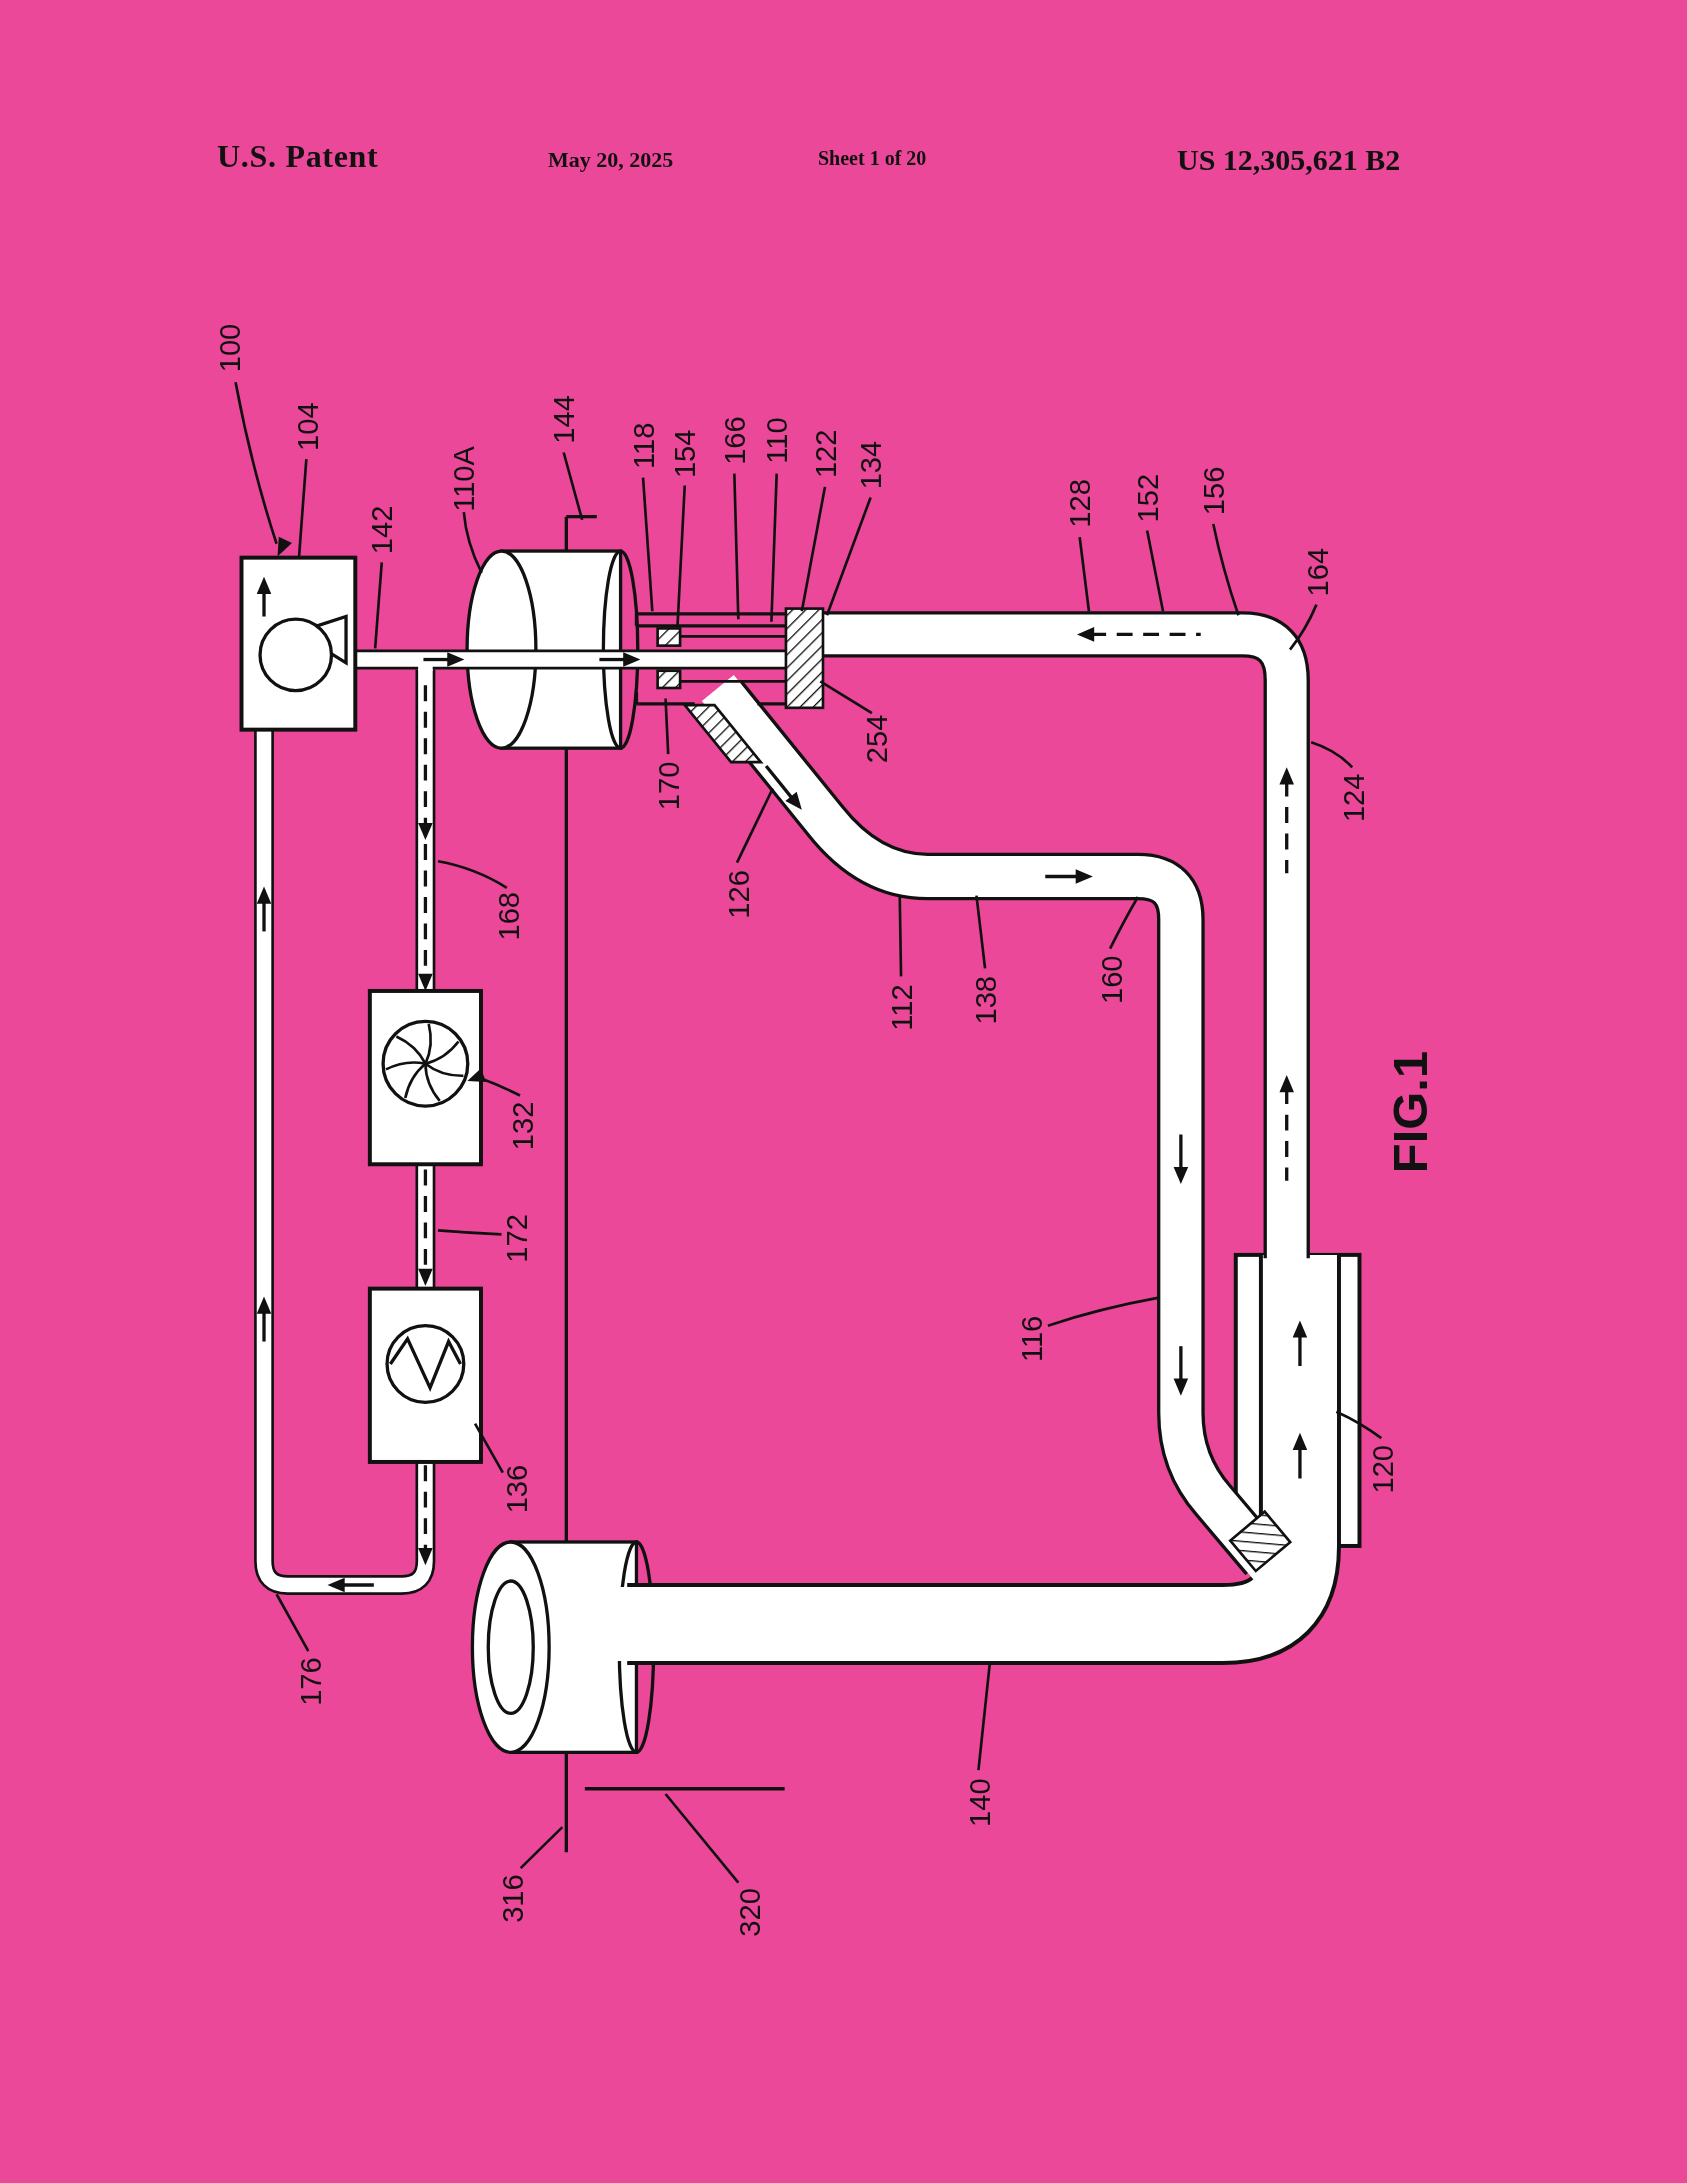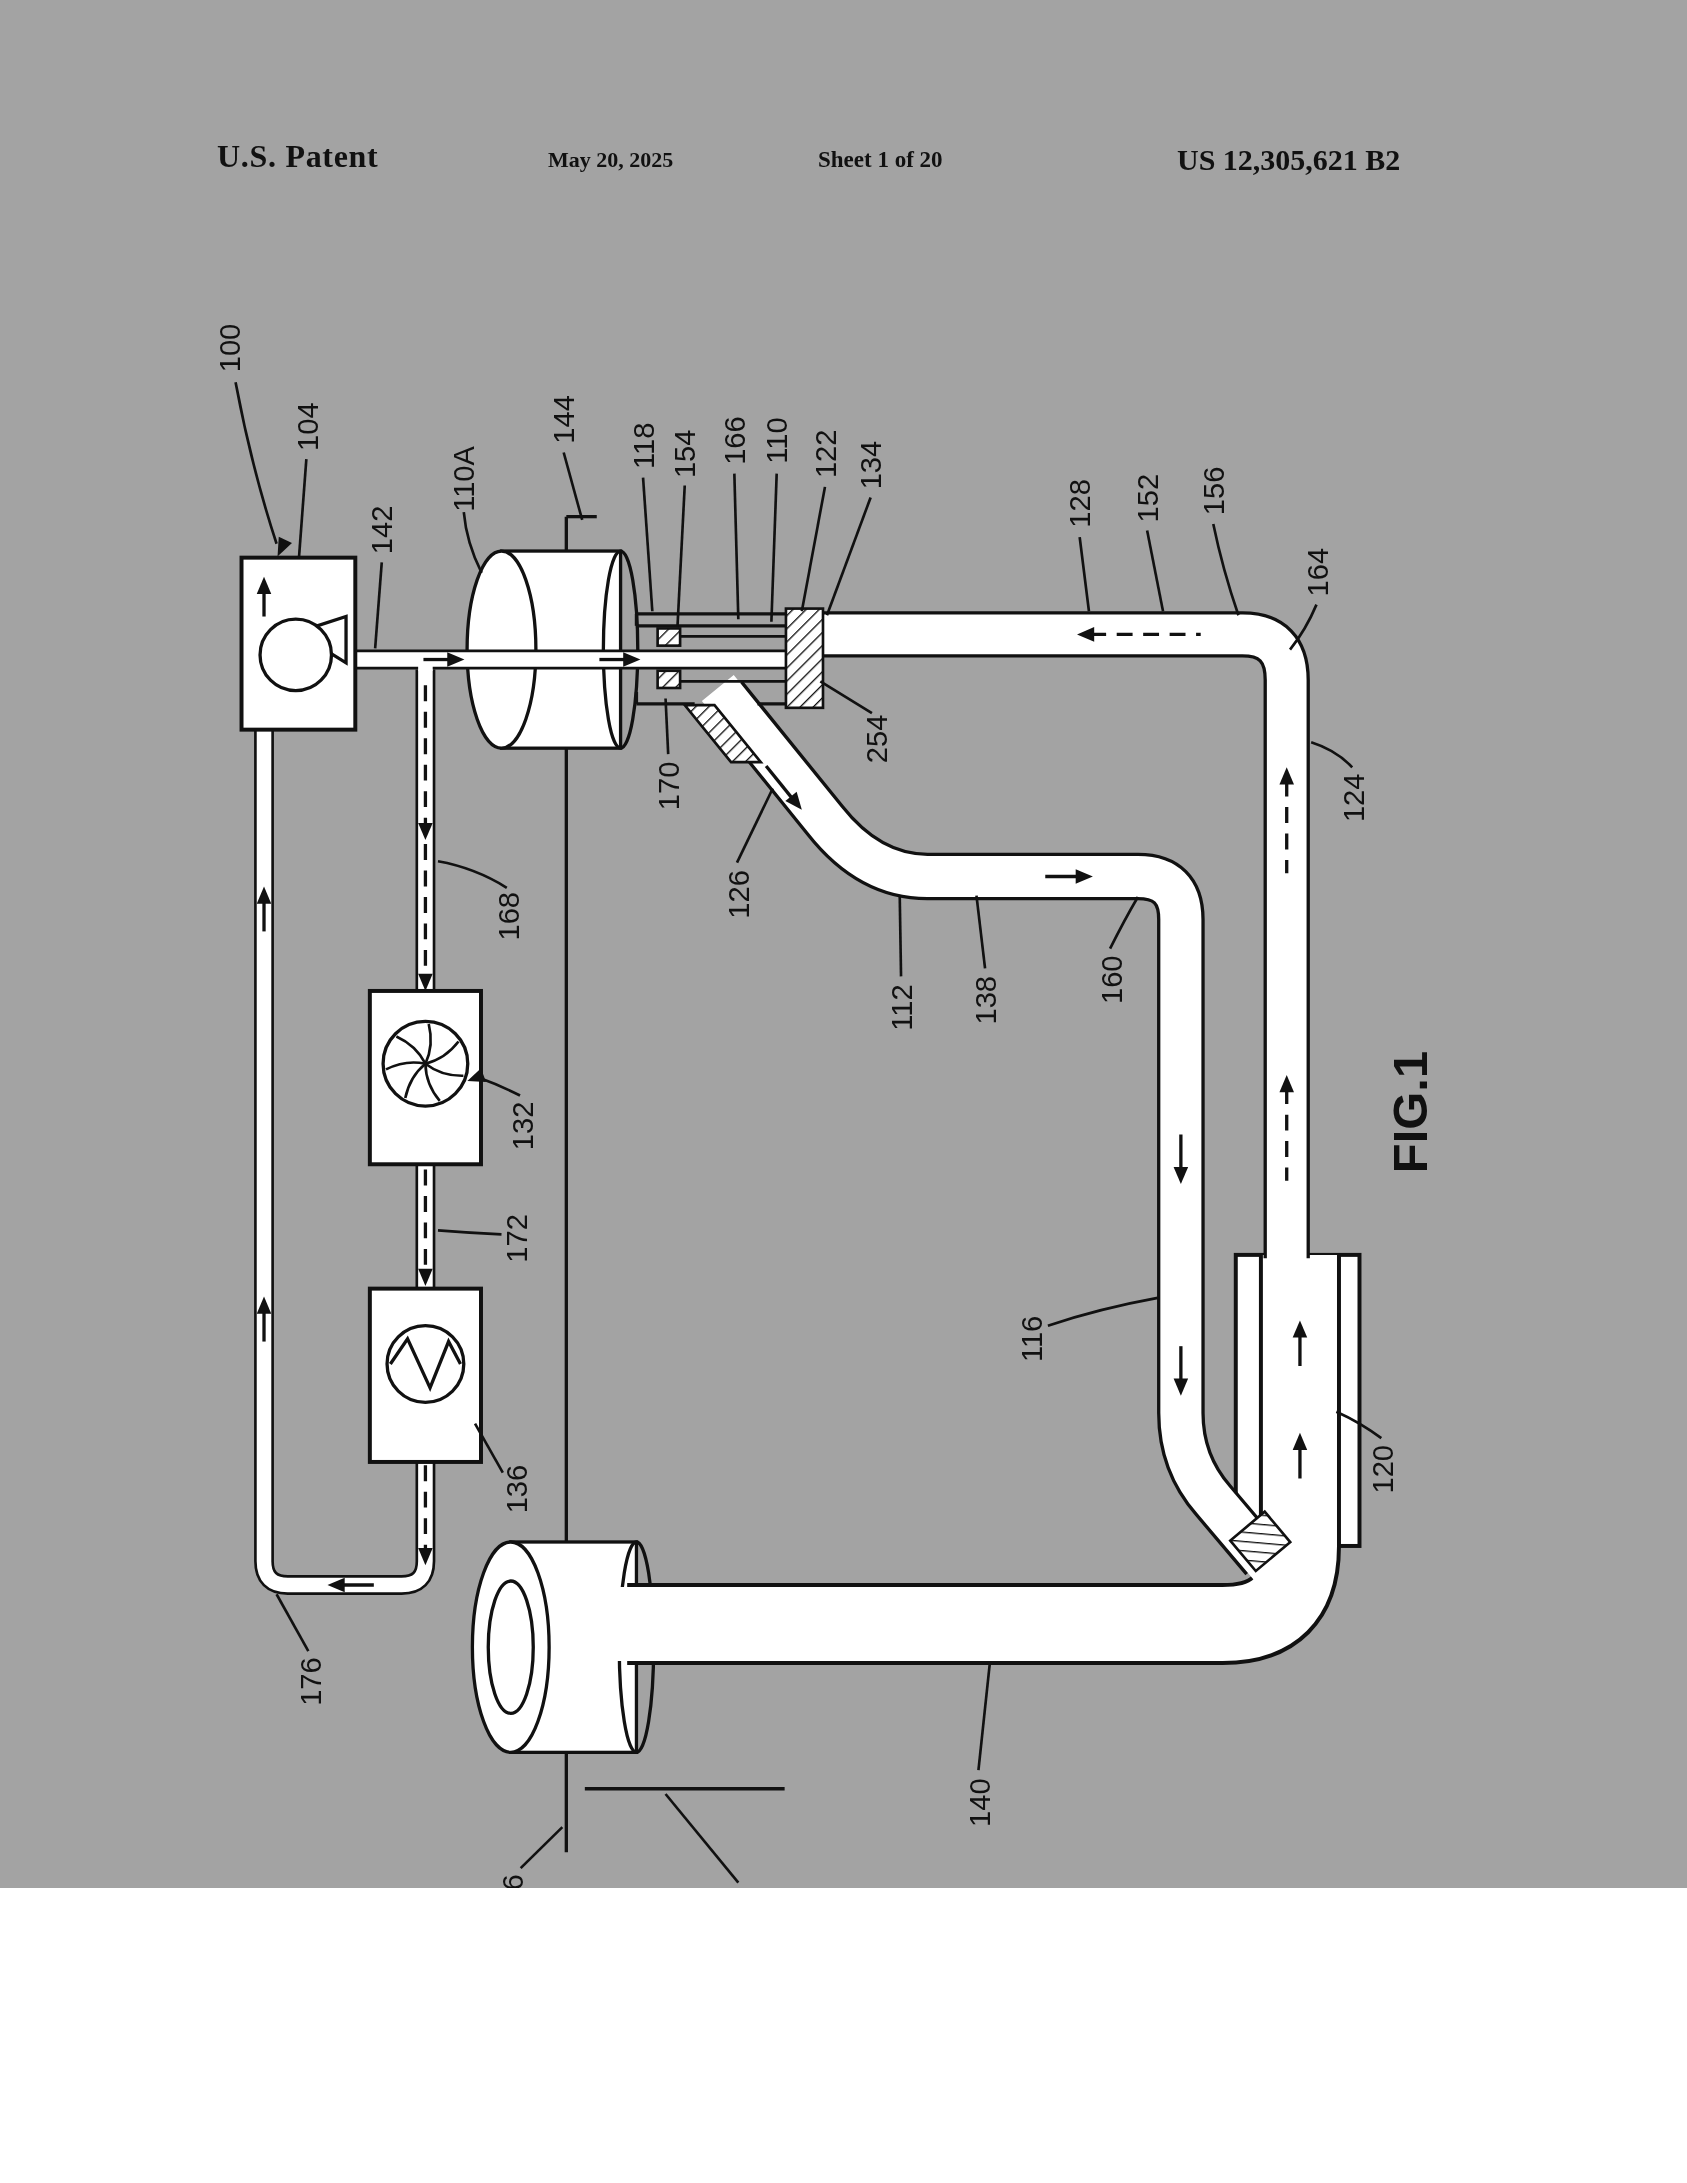--- a/index.html
+++ b/index.html
@@ -1,21 +1,21 @@
 <!DOCTYPE html>
 <html style="font-size:10.6px"><head>
 <meta charset="utf-8">
 <style>
   html,body{margin:0;padding:0;background:#ffffff;}
-  .page{position:relative;width:1687px;height:1888px;background:#a3a3a3;overflow:hidden;
+  .page{position:relative;width:1687px;height:2183px;background:#ec4899;overflow:hidden;
         font-family:"Liberation Serif", serif;color:#111;}
   .hdr{position:absolute;white-space:nowrap;font-weight:700;}
   .hdr-title{left:217px;top:138px;font-size:32px;letter-spacing:0.7px;}
   .hdr-date{left:548px;top:147px;font-size:22px;}
-  .hdr-sheet{left:818px;top:147px;font-size:23px;}
+  .hdr-sheet{left:818px;top:147px;font-size:20px;}
   .hdr-patno{left:1177px;top:143px;font-size:30px;}
   svg{position:absolute;left:0;top:0;}
   svg text{font-family:"Liberation Sans", sans-serif;fill:#111;}
   .ref{font-size:44px;}
   .figcap{font-size:74px;font-weight:700;}
   .ln{stroke:#111;stroke-width:5;fill:none;}
   .thin{stroke:#111;stroke-width:4;fill:none;}
   .pipe-o{stroke:#111;fill:none;}
   .pipe-i{stroke:#ffffff;fill:none;}
   .boxed{fill:#ffffff;stroke:#111;stroke-width:6;}

